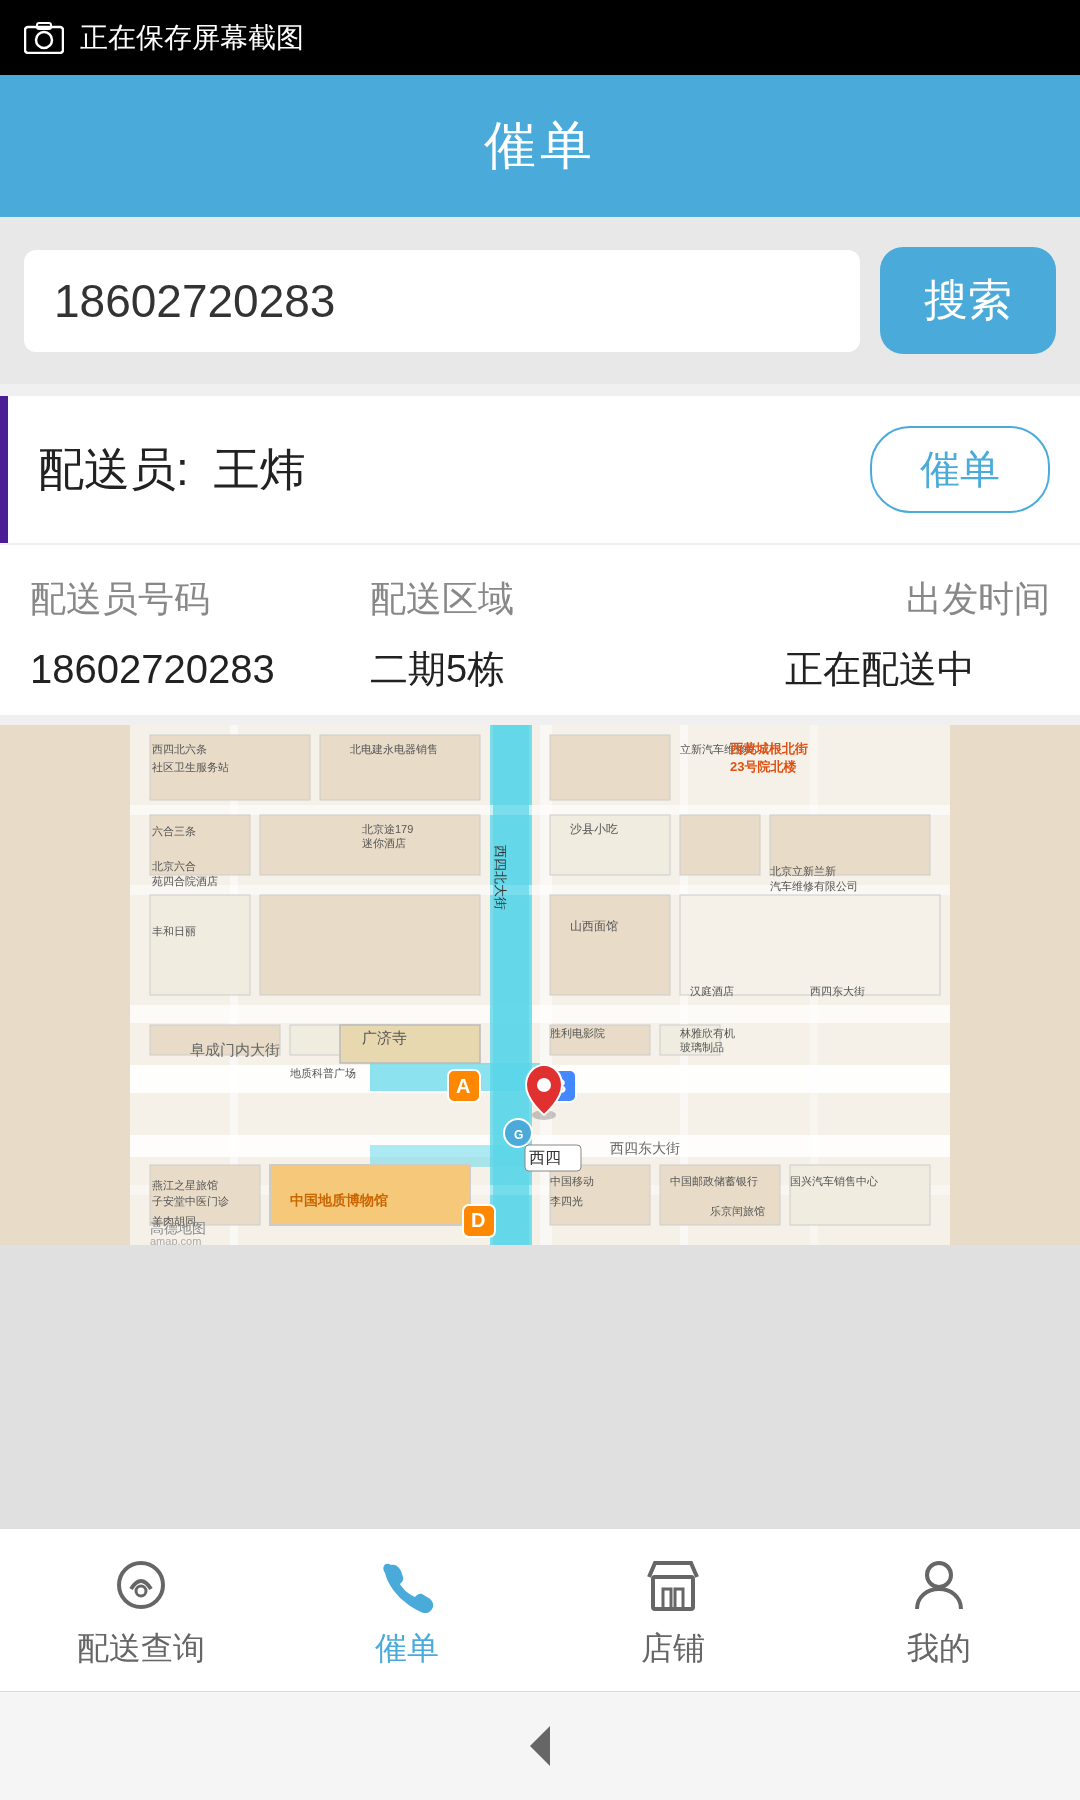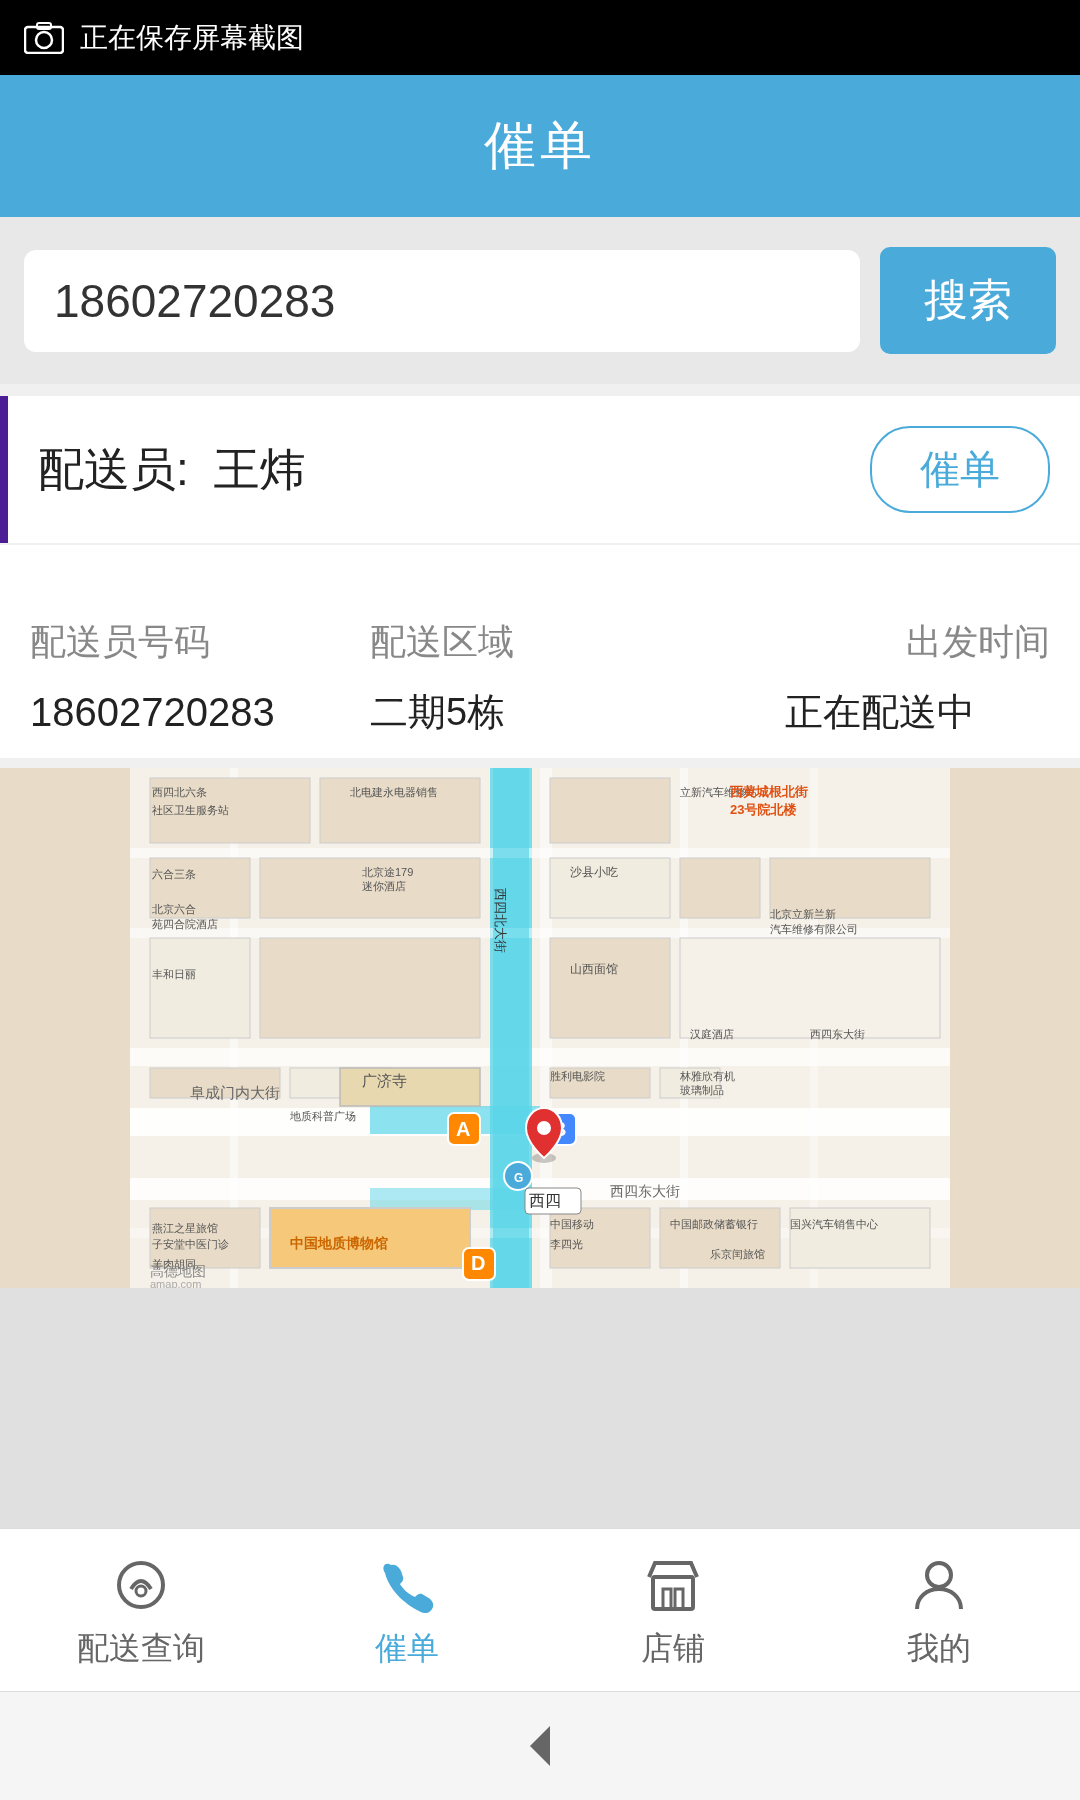--- a/index.html
+++ b/index.html
@@ -55,21 +55,21 @@
       border-radius: 12px;
       padding: 24px 30px;
       font-size: 46px;
       color: #333;
       outline: none;
     }
     .search-button {
       background: #4aabdb;
       color: #fff;
       border: none;
-      border-radius: 10px;
+      border-radius: 23px;
       padding: 24px 44px;
       font-size: 44px;
       cursor: pointer;
       white-space: nowrap;
     }
 
     
     .courier-section {
       background: #fff;
       margin-top: 12px;
@@ -97,21 +97,20 @@
     
     .info-table {
       background: #fff;
       margin-top: 2px;
       padding: 30px 30px 20px 30px;
     }
     .info-headers {
       display: flex;
       justify-content: space-between;
       margin-bottom: 20px;
-      margin-top: 43px;
     }
     .info-header {
       font-size: 36px;
       color: #888;
       flex: 1;
       text-align: left;
     }
     .info-header:first-child { text-align: left; }
     .info-header:last-child { text-align: right; }
     .info-values {

